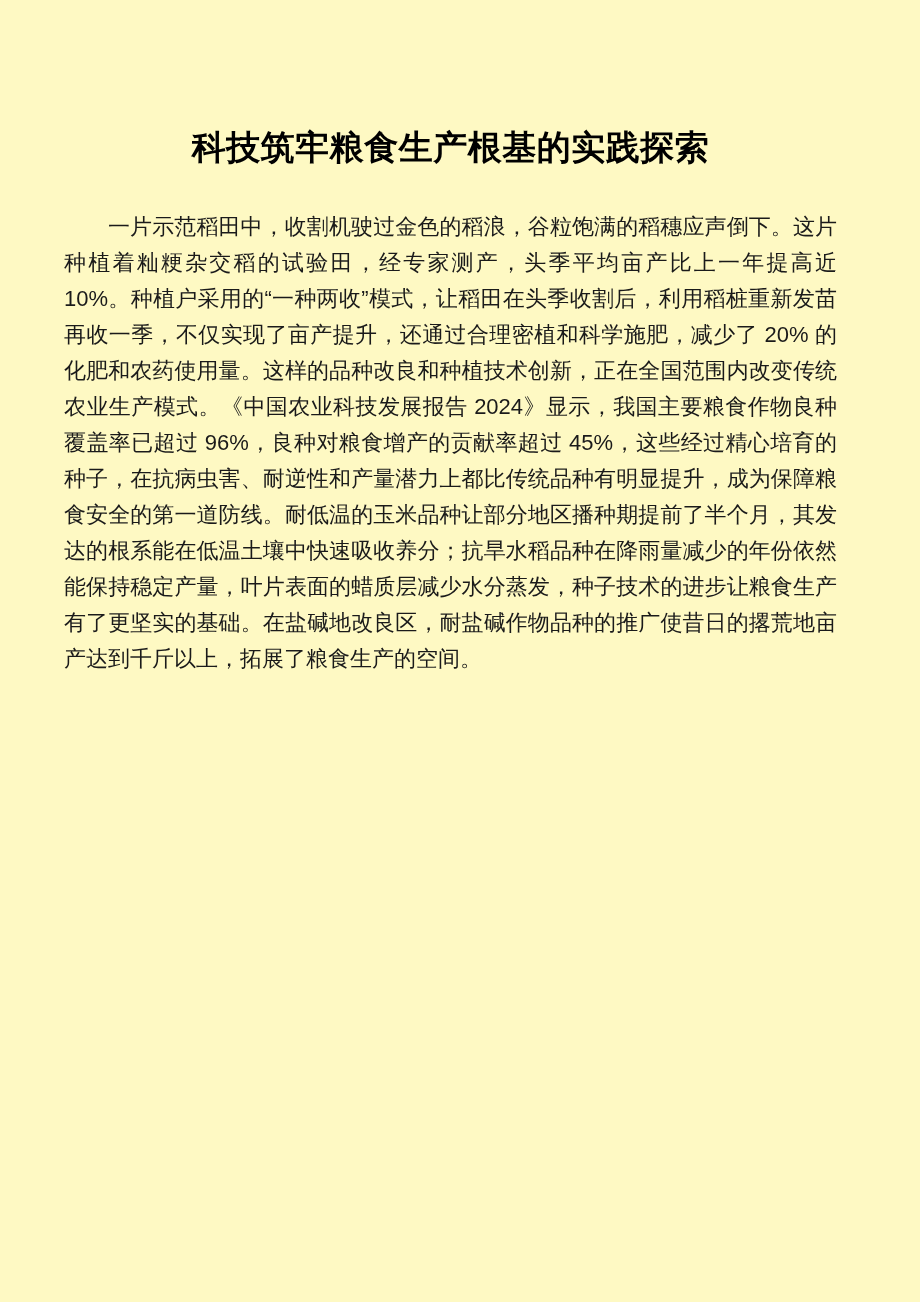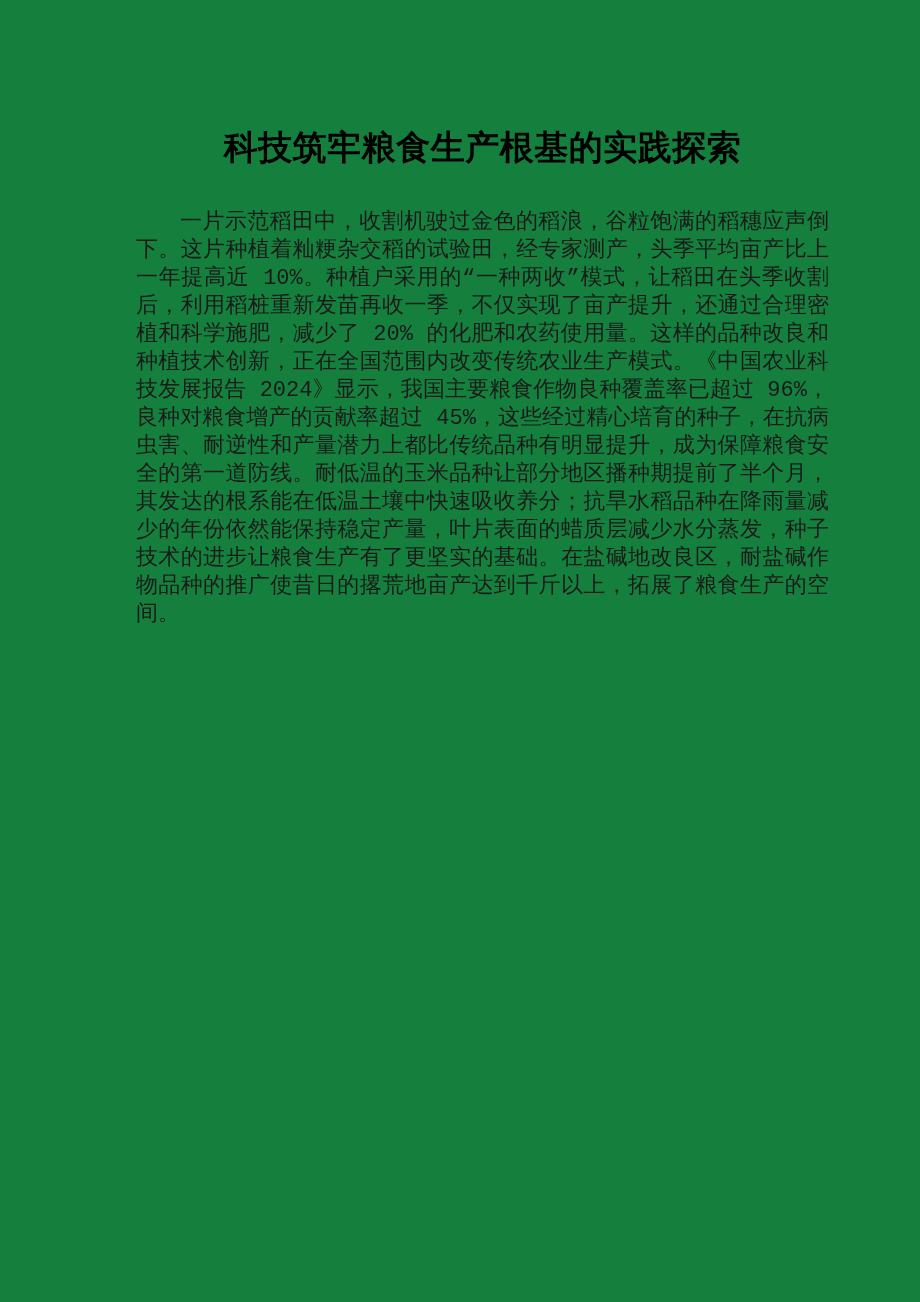--- a/index.html
+++ b/index.html
@@ -4,43 +4,43 @@
 <style>
   html, body {
     margin: 0;
     padding: 0;
     background: #ffffff;
   }
   .page {
     position: relative;
     width: 920px;
     height: 1302px;
-    background: #15803d;
+    background: #fef9c3;
     overflow: hidden;
     box-sizing: border-box;
-    padding: 124px 75px 0 120px;
+    padding: 124px 75px 0 56px;
   }
   .doc-title {
     margin: 0;
     font-family: "DejaVu Sans", "Liberation Sans", sans-serif;
     font-weight: 900;
     font-size: 34px;
     line-height: 46px;
     letter-spacing: 0.5px;
     color: #000000;
     text-align: center;
   }
   .doc-body {
     margin: 0;
   }
   .doc-para {
-    margin: 16px;
-    font-family: Liberation Mono, monospace;
+    margin: 8px;
+    font-family: Liberation Sans, sans-serif;
     font-size: 22px;
-    line-height: 28px;
+    line-height: 36px;
     color: #1a1a1a;
     text-align: justify;
     text-indent: 2em;
   }
   .doc-para.first {
     margin-top: 39px;
   }
 </style>
 </head>
 <body>

